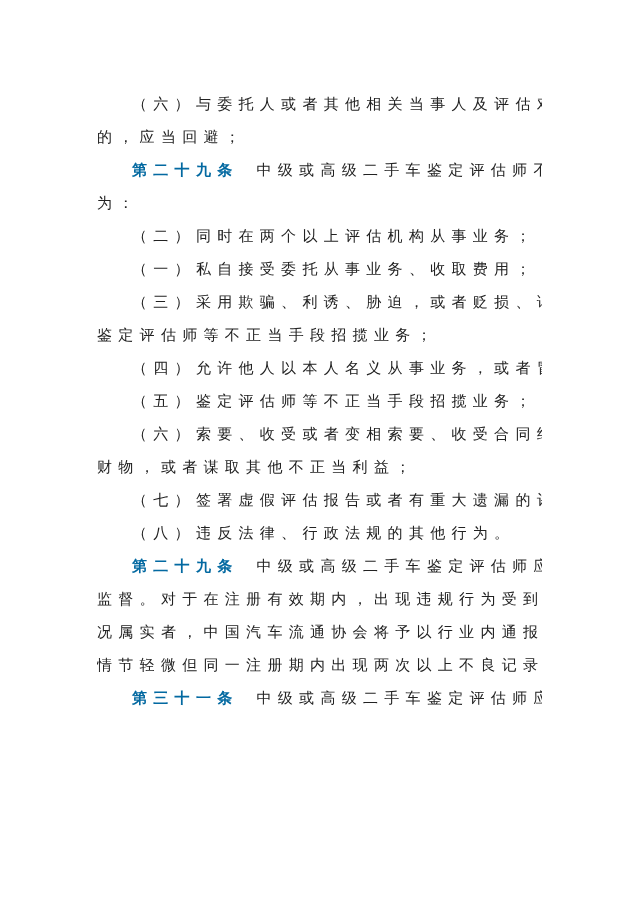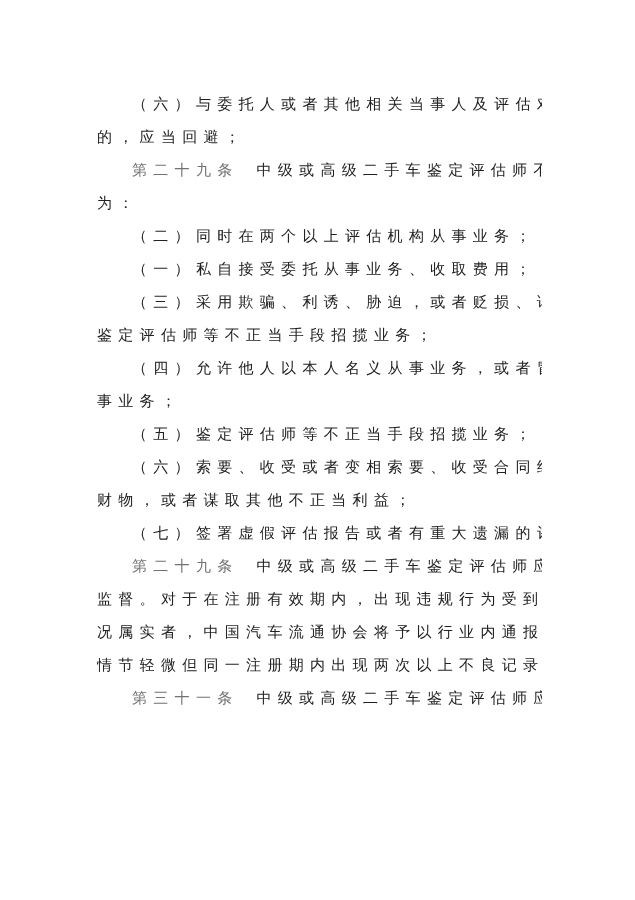--- a/index.html
+++ b/index.html
@@ -7,39 +7,39 @@
   .page {
     position: absolute; left: 97px; top: 88px; width: 445px;
     font-family: "DejaVu Serif", "Liberation Serif", serif;
     font-size: 15px; color: #222222;
   }
   .line {
     height: 33px; line-height: 33px; white-space: nowrap;
     letter-spacing: 6.3px; overflow: hidden;
   }
   .indent { padding-left: 35px; }
-  .bold { font-weight: normal; color: #737373; }
+  .bold { font-weight: bold; color: #0369a1; }
   .gap { display: inline-block; width: 18px; }
 </style>
 </head>
 <body>
 
 <div class="page">
   <div class="line indent"><span>（六）与委托人或者其他相关当事人及评估对象有利害关系</span></div>
   <div class="line"><span>的，应当回避；</span></div>
   <div class="line indent"><span class="bold">第二十九条</span><span class="gap"></span><span>中级或高级二手车鉴定评估师不得有下列行</span></div>
   <div class="line"><span>为：</span></div>
   <div class="line indent"><span>（二）同时在两个以上评估机构从事业务；</span></div>
   <div class="line indent"><span>（一）私自接受委托从事业务、收取费用；</span></div>
   <div class="line indent"><span>（三）采用欺骗、利诱、胁迫，或者贬损、诋毁其他二手车</span></div>
   <div class="line"><span>鉴定评估师等不正当手段招揽业务；</span></div>
   <div class="line indent"><span>（四）允许他人以本人名义从事业务，或者冒用他人名义从</span></div>
-  <div class="line"><span>事业务；</span></div>
   <div class="line indent"><span>（五）鉴定评估师等不正当手段招揽业务；</span></div>
   <div class="line indent"><span>（六）索要、收受或者变相索要、收受合同约定以外的酬金、</span></div>
   <div class="line"><span>财物，或者谋取其他不正当利益；</span></div>
   <div class="line indent"><span>（七）签署虚假评估报告或者有重大遗漏的评估报告；</span></div>
+  <div class="line indent"><span>（八）违反法律、行政法规的其他行为。</span></div>
   <div class="line indent"><span class="bold">第二十九条</span><span class="gap"></span><span>中级或高级二手车鉴定评估师应主动接受公众</span></div>
   <div class="line"><span>监督。对于在注册有效期内，出现违规行为受到投诉，经调查情</span></div>
   <div class="line"><span>况属实者，中国汽车流通协会将予以行业内通报，并记录在案。</span></div>
   <div class="line"><span>情节轻微但同一注册期内出现两次以上不良记录，或违规行为情</span></div>
   <div class="line indent"><span class="bold">第三十一条</span><span class="gap"></span><span>中级或高级二手车鉴定评估师应严格按照相</span></div>
 </div>
 
 </body></html>

